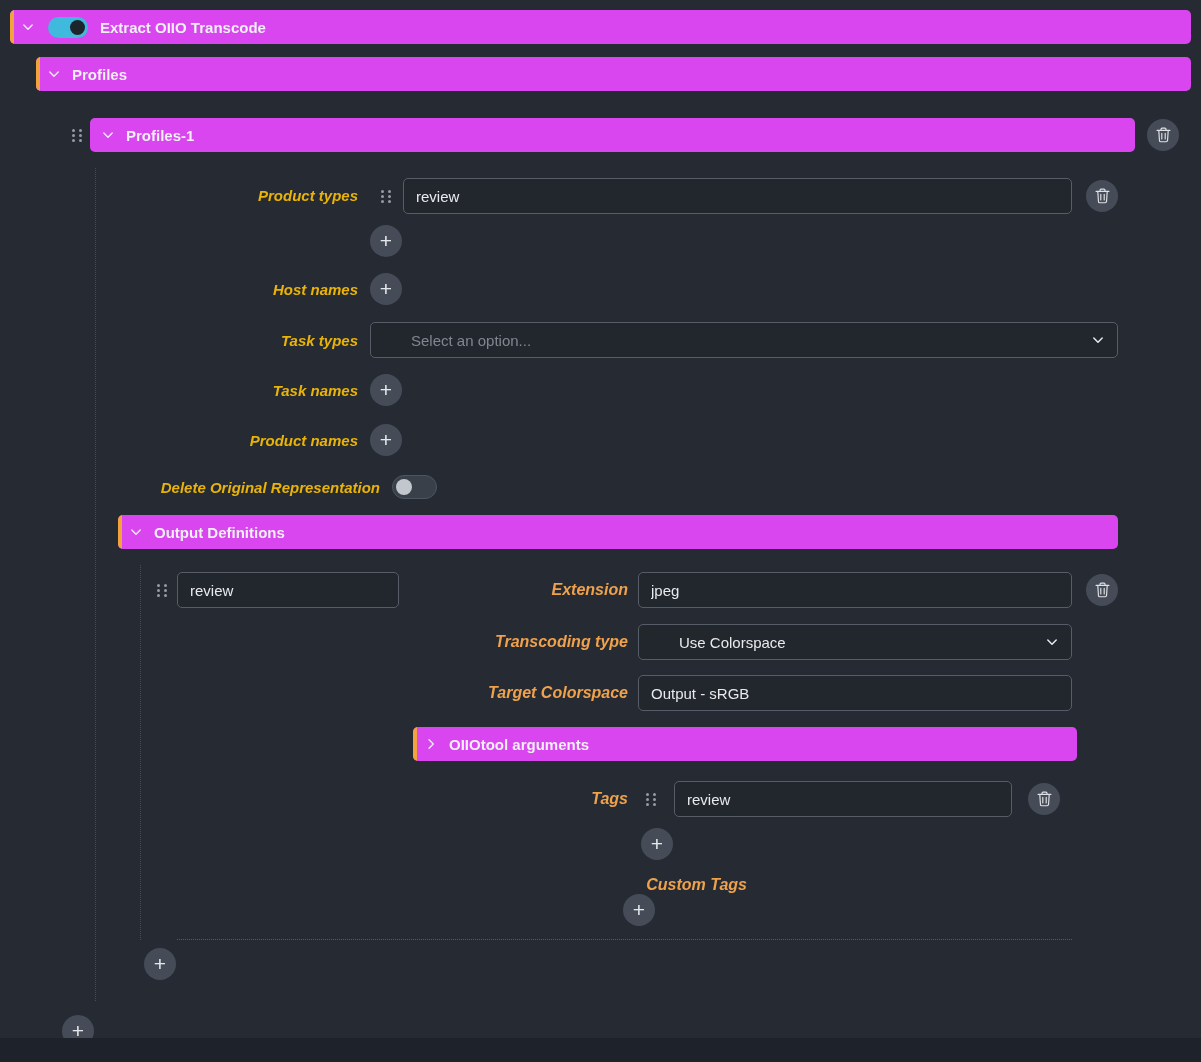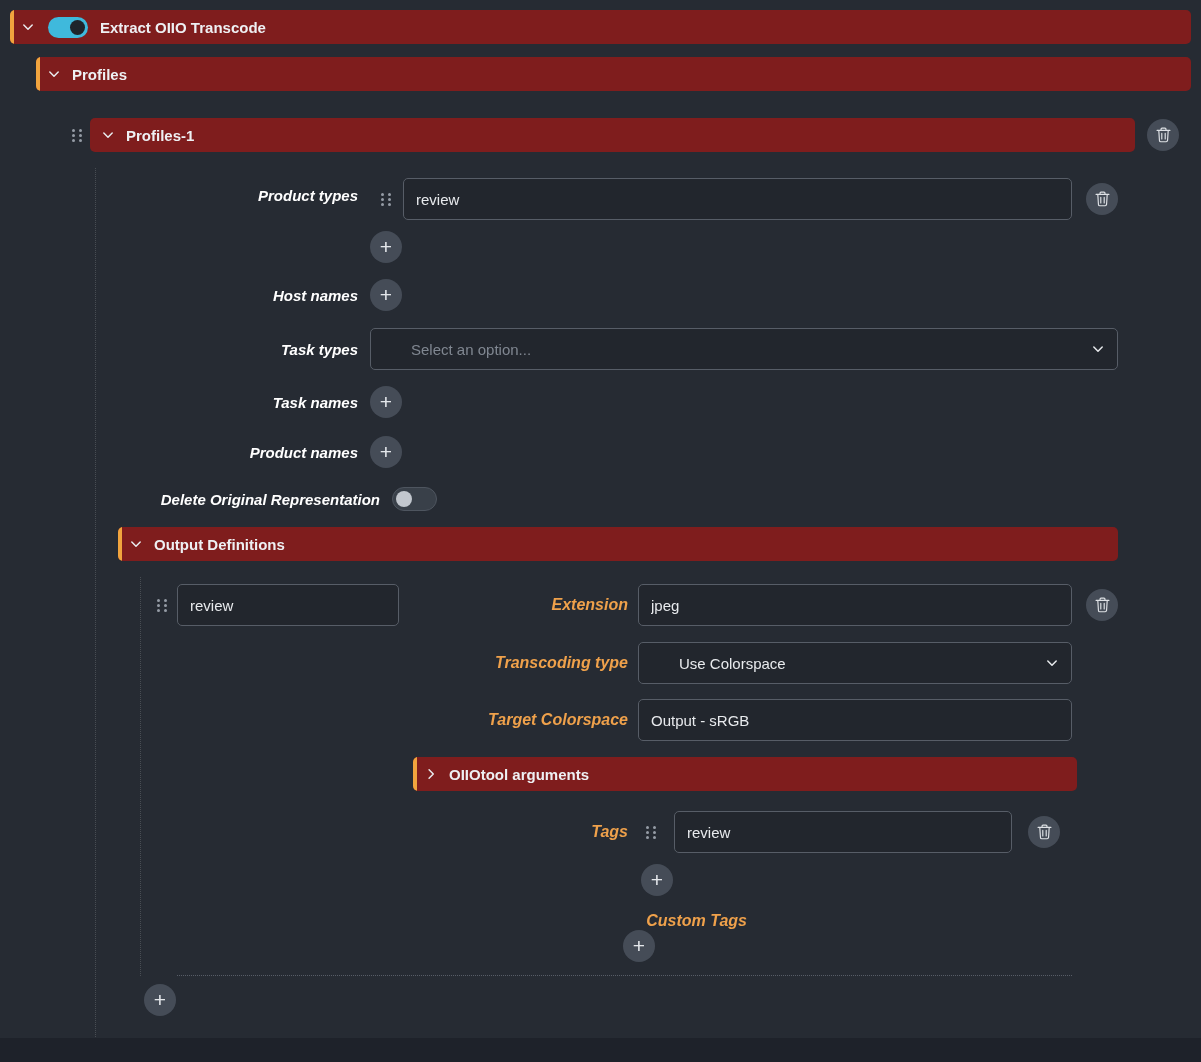--- a/index.html
+++ b/index.html
@@ -9,21 +9,21 @@
     font-family: "Liberation Sans", sans-serif;
     color: #E8EAED;
     overflow: hidden;
   }
   .page { position: relative; width: 1201px; height: 1062px; padding: 10px; }
 
   
   .obj-header {
     position: relative;
     height: 34px;
-    background: #7f1d1d;
+    background: #d946ef;
     border-radius: 5px;
     display: flex;
     align-items: center;
     overflow: hidden;
     cursor: pointer;
     flex: 1 1 auto;
   }
   .accent-bar { position: absolute; left: 0; top: 0; bottom: 0; width: 4px; background: #F1A43E; }
   .chev-btn { width: 36px; display: flex; align-items: center; justify-content: center; flex: none; }
   .obj-title { font-size: 15px; font-weight: 700; color: #EEF0F3; white-space: nowrap; }
@@ -43,39 +43,39 @@
     cursor: pointer; color: #E2E5E9; padding: 0;
   }
   .plus::before { content: "+"; font-size: 21px; line-height: 20px; color: #E4E7EB; font-family: "Liberation Sans", sans-serif; }
 
   
   .drag-dots { display: grid; grid-template-columns: 3px 3px; grid-auto-rows: 3px; gap: 2px 4px; flex: none; cursor: grab; }
   .drag-dots i { background: #959CA6; border-radius: 50%; }
 
   
   .tinput, .dropdown {
-    height: 42px;
+    height: 36px;
     background: #22262D;
     border: 1px solid #575D67;
     border-radius: 5px;
     color: #E8EAED;
     font-size: 15px;
     padding: 0 12px;
     font-family: "Liberation Sans", sans-serif;
   }
   .tinput { flex: 1 1 auto; min-width: 0; outline: none; }
   .dropdown { flex: 1 1 auto; display: flex; align-items: center; justify-content: space-between; cursor: pointer; padding-left: 40px; }
   .dropdown .ph { color: #808791; }
   .dropdown .val { color: #E8EAED; }
 
   
   .frow { display: flex; align-items: center; }
   .flabel {
     width: 270px; padding-right: 12px; text-align: right; flex: none;
-    color: #ffffff; font-style: italic; font-weight: 700; font-size: 15px;
+    color: #eab308; font-style: italic; font-weight: 700; font-size: 15px;
   }
   .flabel2 {
     width: 239px; padding-right: 10px; text-align: right; flex: none;
     color: #EFA14B; font-style: italic; font-weight: 700; font-size: 16px;
   }
   .top-align { align-items: flex-start; }
   .top-align > .flabel { line-height: 36px; }
   .wcol { flex: 1 1 auto; min-width: 0; display: flex; flex-direction: column; }
   .list-entry { display: flex; align-items: center; }
   .sp242 { width: 242px; flex: none; }

